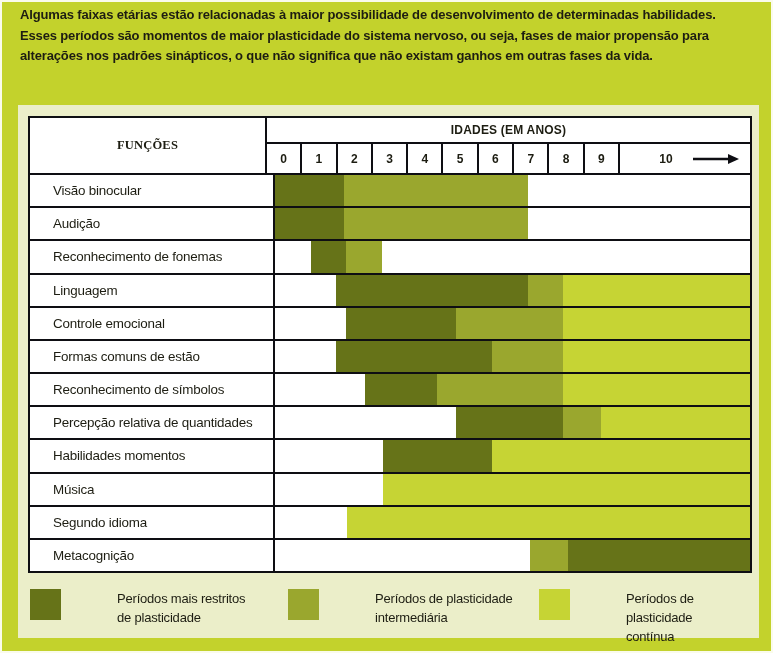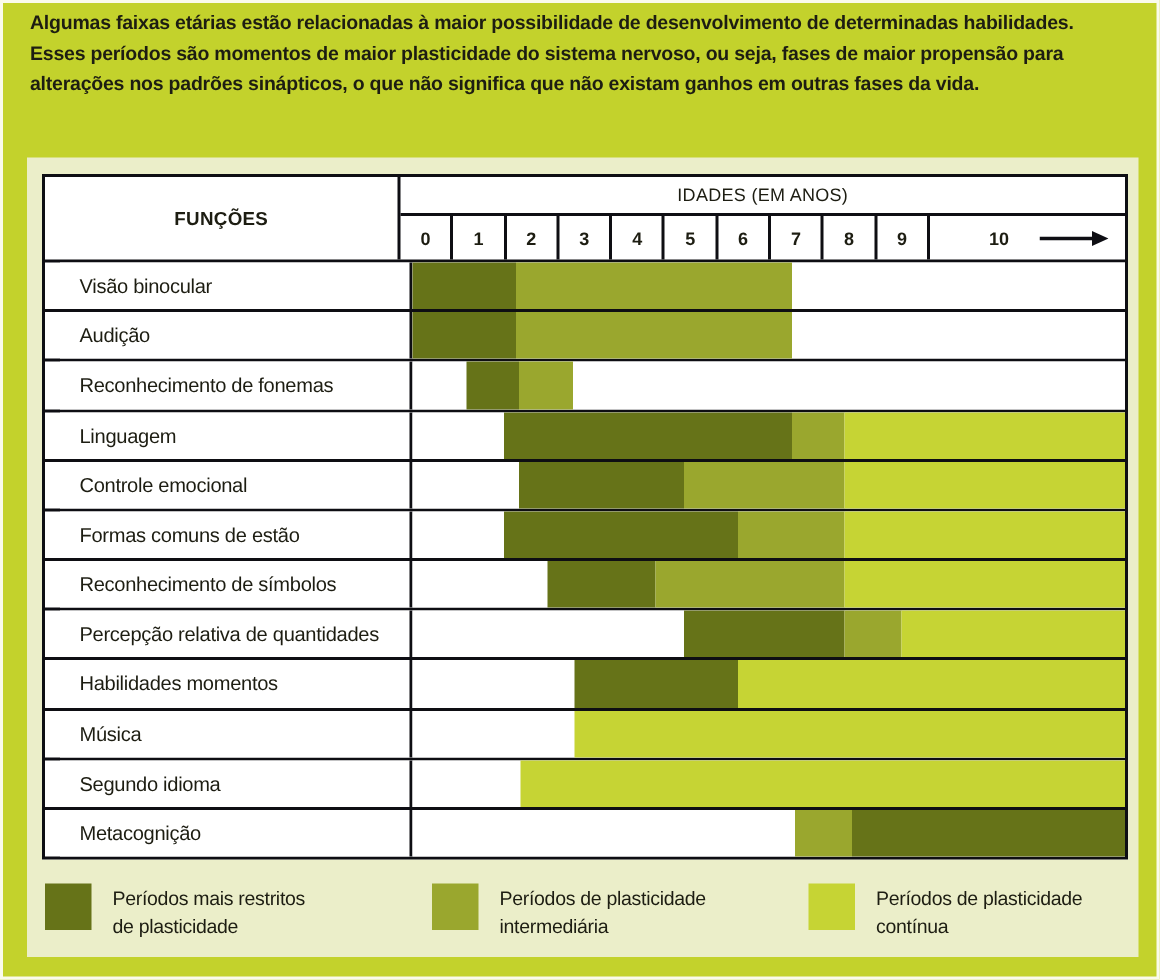--- a/index.html
+++ b/index.html
@@ -11,41 +11,41 @@
   .canvas{position:relative;width:773px;height:653px;background:var(--bg);
           box-sizing:border-box;border:2px solid #fafbec;overflow:hidden;}
   .intro{position:absolute;left:18px;top:3px;width:742px;color:var(--txt);
          font-size:13px;font-weight:bold;line-height:1.58;letter-spacing:-0.15px;
          white-space:pre-line;}
   .panel{position:absolute;left:16px;top:103px;width:741px;height:533px;background:var(--panel);}
   .table{position:absolute;left:10px;top:11px;width:724px;height:457px;background:#fff;
          border:2px solid var(--line);box-sizing:border-box;display:flex;flex-direction:column;}
   .thead{flex:0 0 55px;display:flex;border-bottom:2px solid var(--line);}
   .fn-cell{flex:0 0 235px;border-right:2px solid var(--line);display:flex;align-items:center;
-           justify-content:center;font-weight:bold;font-size:12.5px;color:var(--txt);letter-spacing:0.2px;}
+           justify-content:center;font-weight:bold;font-size:12.5px;color:var(--txt);letter-spacing:0.2px;font-family:Liberation Serif, serif;}
   .ages{flex:1;display:flex;flex-direction:column;}
   .ages-title{flex:0 0 24px;border-bottom:2px solid var(--line);display:flex;align-items:center;
-              justify-content:center;font-weight:normal;font-size:12px;color:var(--txt);letter-spacing:0.2px;}
+              justify-content:center;font-weight:bold;font-size:12px;color:var(--txt);letter-spacing:0.2px;}
   .ticks{flex:1;display:flex;}
   .tick{flex:0 0 33.3px;border-right:2px solid var(--line);display:flex;align-items:center;
         justify-content:center;font-weight:bold;font-size:12px;color:var(--txt);}
   .tick.tick-last{flex:1;border-right:none;gap:20px;margin-left:28px;}
   .tbody{flex:1;display:flex;flex-direction:column;}
   .row{flex:1;display:flex;border-bottom:2px solid var(--line);padding-left:10px;}
   .row:last-child{border-bottom:none;}
   .row-label{flex:0 0 235px;box-sizing:border-box;border-right:2px solid var(--line);
              display:flex;align-items:center;padding-left:13px;font-size:13.4px;
              letter-spacing:-0.2px;color:var(--txt);background:#fff;}
   .bar{flex:1;position:relative;background:#fff;}
   .seg{position:absolute;top:0;bottom:0;}
   .legend-item{position:absolute;top:484px;display:flex;gap:14px;}
   .li-1{left:12px}.li-2{left:270px}.li-3{left:521px}
   .swatch{flex:0 0 31px;width:31px;height:31px;}
   .legend-text{font-size:13px;line-height:1.45;color:var(--txt);letter-spacing:-0.2px;
-               white-space:pre-line;padding-top:1px;}
+               white-space:pre-line;padding-top:1px;margin-left:42px;}
 </style>
 </head>
 <body>
 
 <div class="canvas">
   <div class="intro">Algumas faixas etárias estão relacionadas à maior possibilidade de desenvolvimento de determinadas habilidades.
 Esses períodos são momentos de maior plasticidade do sistema nervoso, ou seja, fases de maior propensão para
 alterações nos padrões sinápticos, o que não significa que não existam ganhos em outras fases da vida.</div>
 
   <div class="panel">

